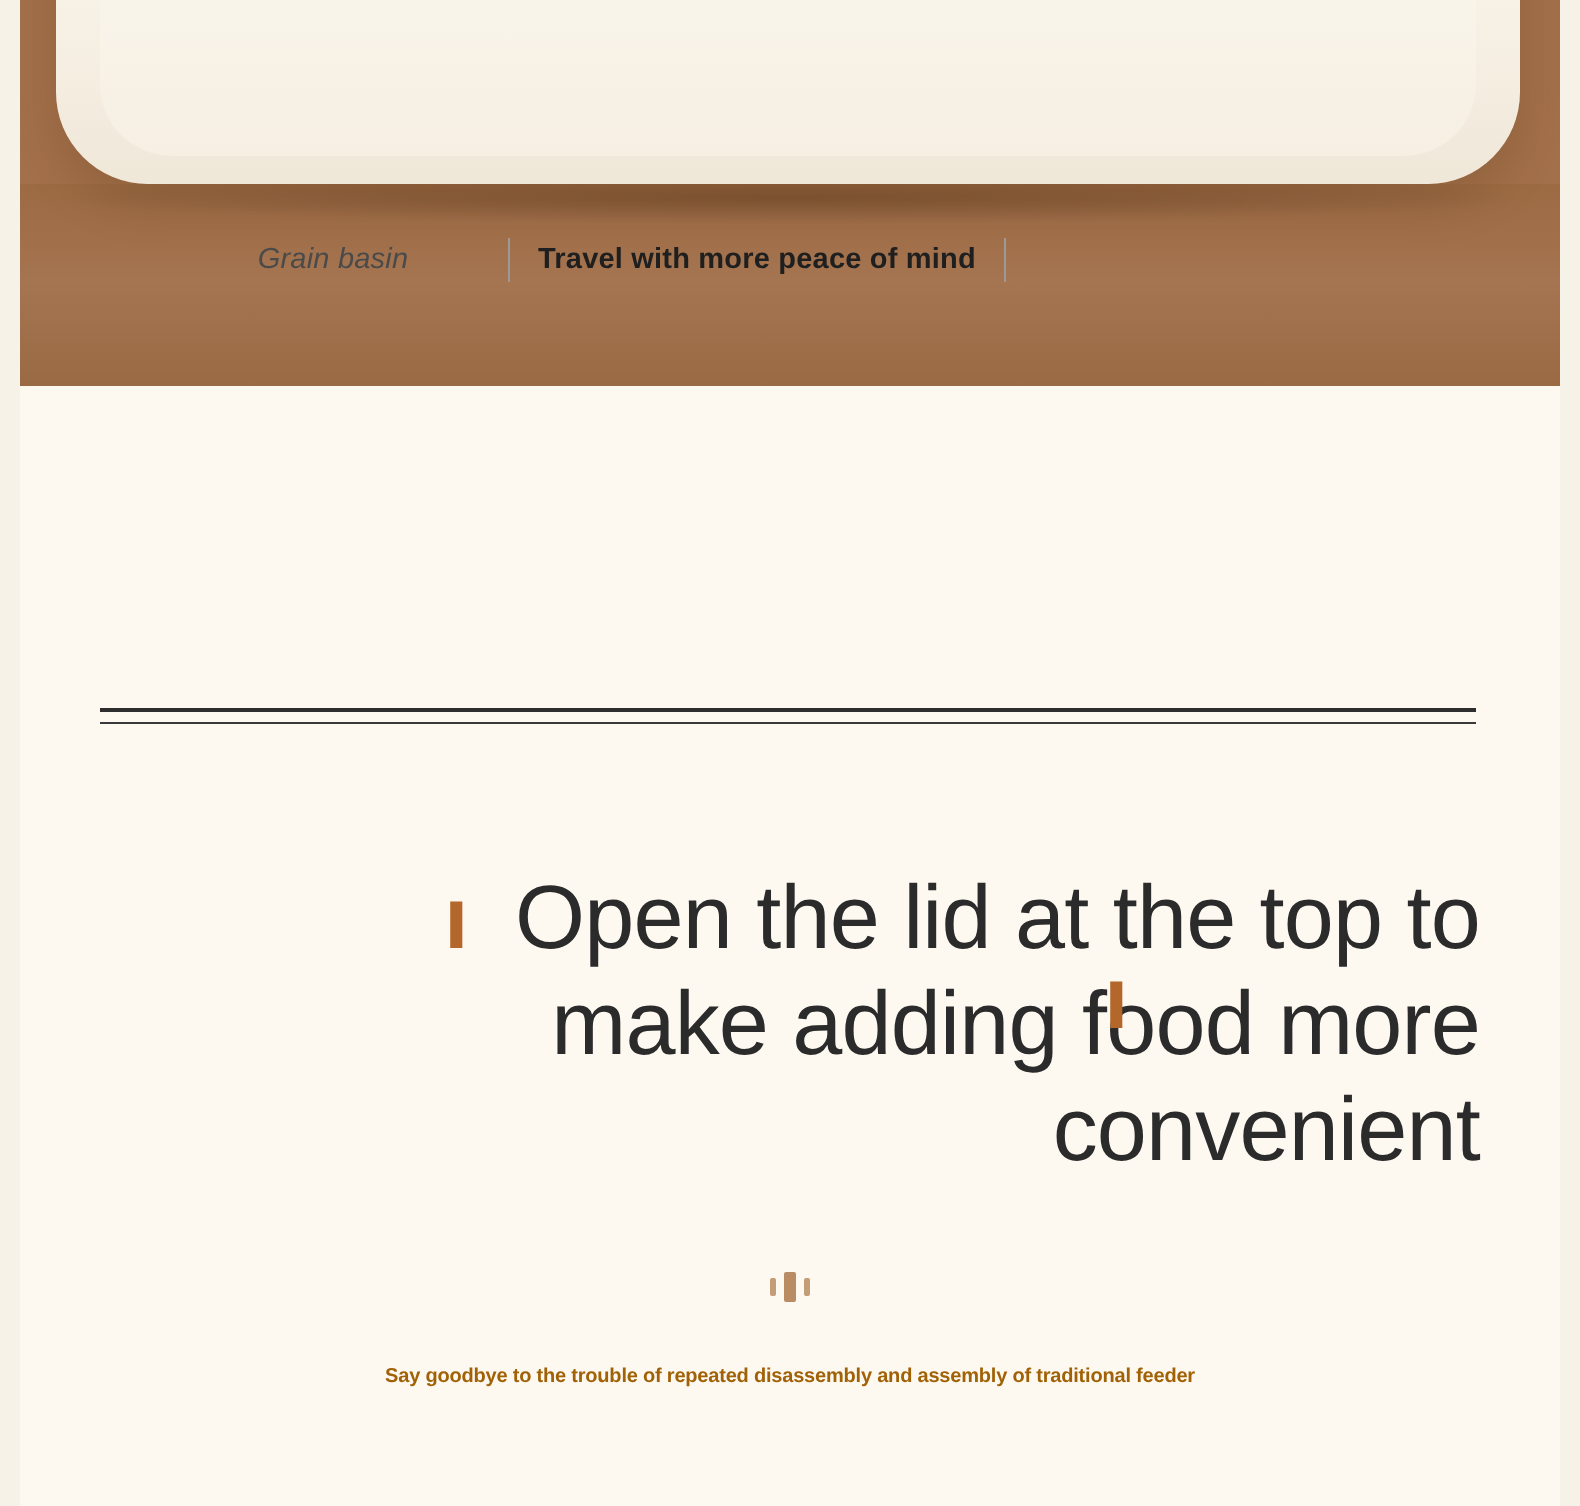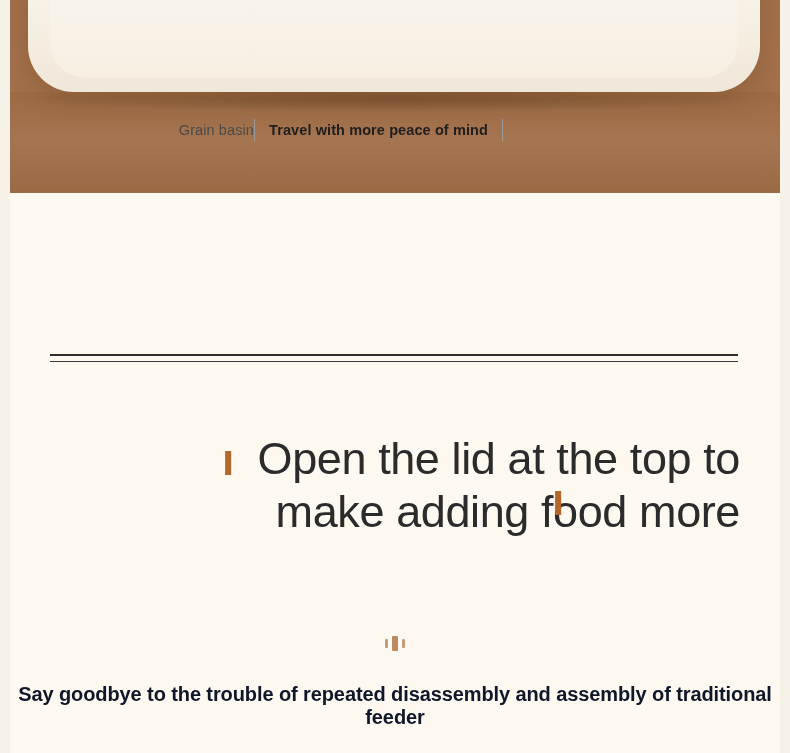--- a/index.html
+++ b/index.html
@@ -103,23 +103,24 @@
     align-items: center;
   }
   .tab {
     font-size: 14.5px;
     color: #4a4a4a;
     white-space: nowrap;
     letter-spacing: 0.1px;
   }
   .tab.first {
     width: 200px;
-    text-align: right;
+    text-align: center;
     padding-left: 25px;
     box-sizing: border-box;
+    font-style: italic;
   }
   .tab.middle {
     flex: 0 0 auto;
     font-weight: bold;
     color: #1f1f1f;
     padding: 0 14px;
     font-size: 14.5px;
     text-align: right;
   }
   .tab.last {
@@ -196,23 +197,23 @@
   .orn-bar.small { width: 3px; height: 9px; opacity: .85; }
   .orn-bar.big { width: 6px; height: 15px; }
 
   
   .caption {
     position: absolute;
     left: 10px;
     width: 770px;
     top: 683px;
     text-align: center;
-    font-size: 20px;
+    font-size: 10px;
     font-weight: bold;
-    color: #0f172a;
+    color: #a16207;
     letter-spacing: -0.1px;
   }
 </style>
 </head>
 <body>
 
 <div class="page">
 
   <div class="photo-band">
     <div class="band-gradient"></div>
@@ -236,20 +237,21 @@
     <div class="divider-v"></div>
   </div>
 
   <div class="rule one"></div>
   <div class="rule two"></div>
 
   <div class="headline">
     <span>Open</span>
     <span>the lid at the top to</span><br>
     <span>make adding food more</span><br>
+    <span>convenient</span>
   </div>
   <div class="quote-open">ı</div>
   <div class="quote-close">ı</div>
 
   <div class="ornament">
     <div class="orn-bar small"></div>
     <div class="orn-bar big"></div>
     <div class="orn-bar small"></div>
   </div>
 

